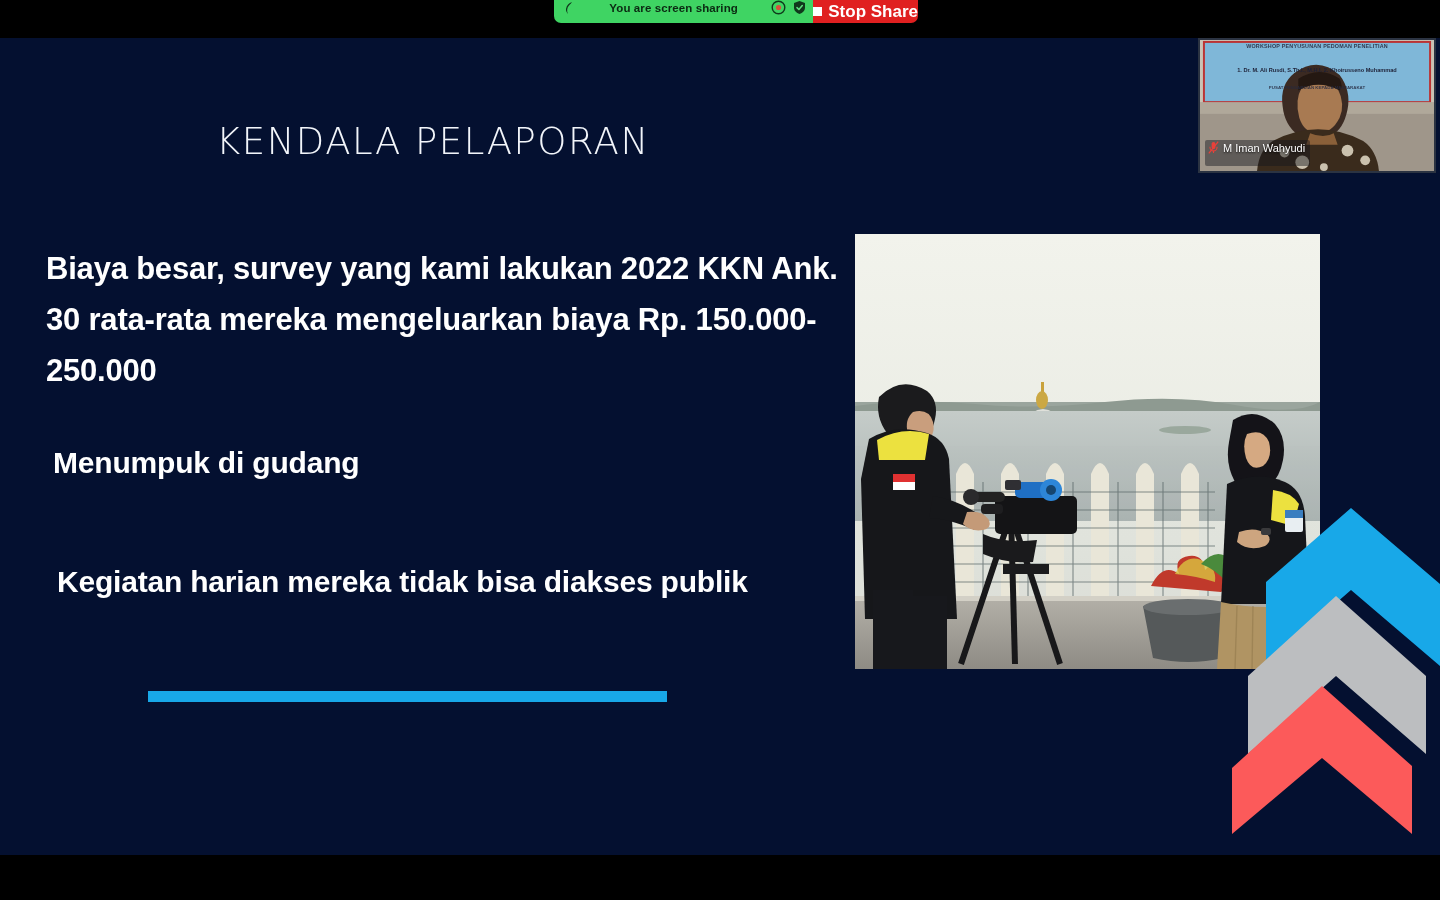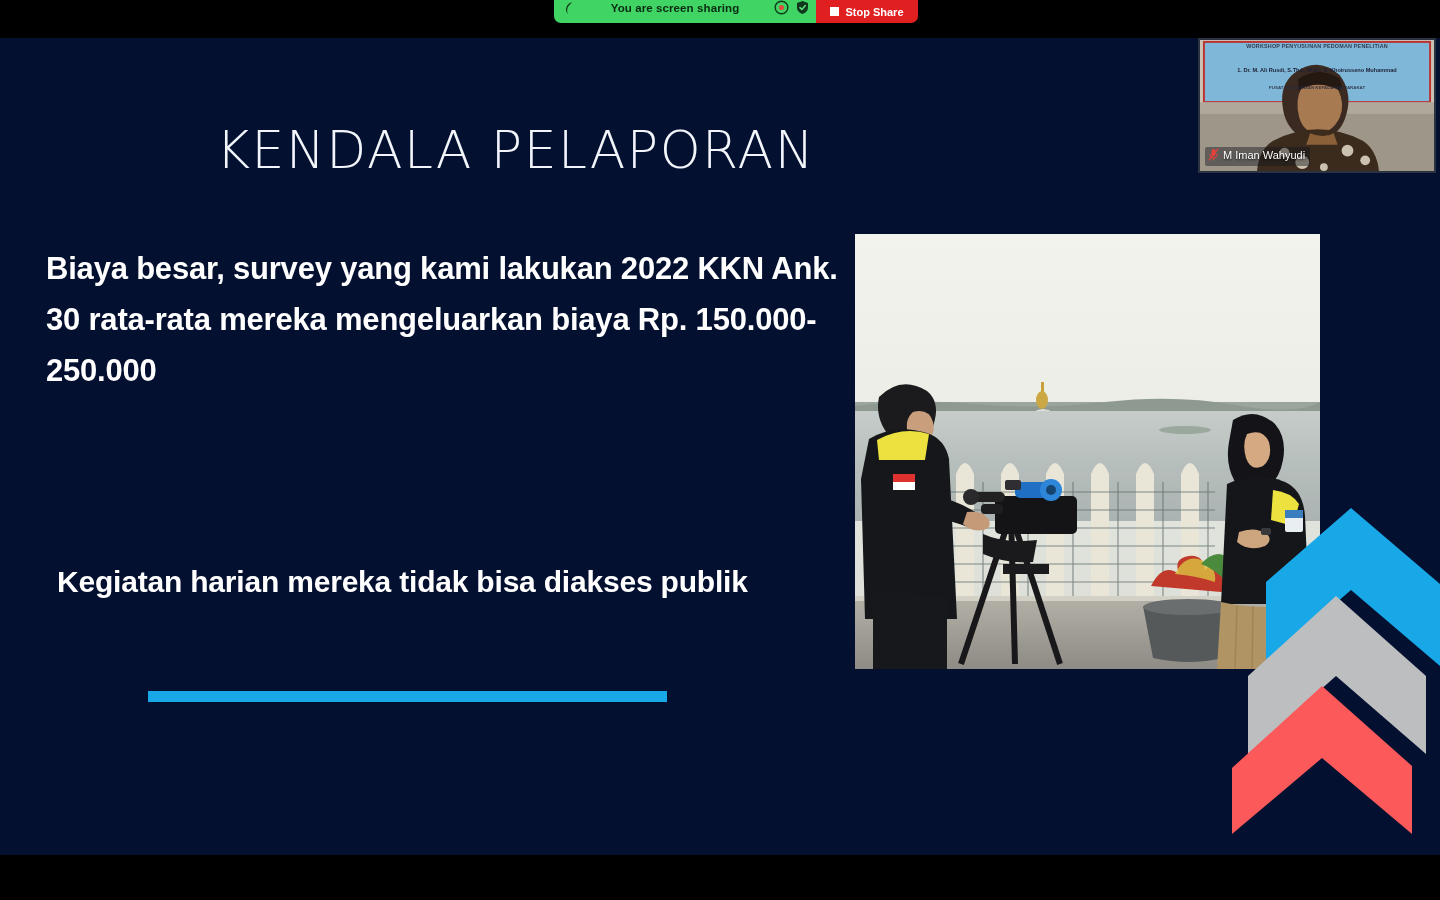--- a/index.html
+++ b/index.html
@@ -29,32 +29,32 @@
     white-space:nowrap; font-family:"Liberation Sans", sans-serif;
   }
   .share-ico{ width:15px; height:15px; flex:0 0 15px; }
   .share-ico svg{ display:block; }
   #stop-share-btn{
     flex:0 0 102px; background:#e02020; display:flex; align-items:center;
     justify-content:center; gap:6px; cursor:pointer;
   }
   #stop-square{ width:9px; height:9px; background:#fff; flex:0 0 9px; }
   #stop-share-label{
-    color:#fff; font-size:11px; font-weight:bold; white-space:nowrap;
+    color:#fff; font-size:17px; font-weight:bold; white-space:nowrap;
   }
 
   
   #slide{
     position:absolute; left:0; top:38px; width:1440px; height:817px;
     background:#041030; overflow:hidden;
   }
 
   #slide-title{
     position:absolute; left:216px; top:82px;
-    font-size:52px; font-weight:300; color:#f2f5fa;
+    font-size:37px; font-weight:300; color:#f2f5fa;
     letter-spacing:1.5px; white-space:nowrap;
     font-family:"DejaVu Sans", sans-serif;
   }
 
   .body-block{
     position:absolute; color:#ffffff; font-weight:bold;
     font-family:Liberation Sans, sans-serif;
     letter-spacing:-0.2px;
   }
   #para-1{ left:46px; top:205px; width:800px; font-size:31px; line-height:51px; }
@@ -99,21 +99,21 @@
     font-weight:bold; font-family:"Liberation Sans", sans-serif;
   }
   #webcam-banner-sub{
     position:absolute; left:10px; top:45px; right:10px;
     font-size:4.4px; line-height:6px; color:#262a40; text-align:center;
     font-weight:bold; font-family:"Liberation Sans", sans-serif; opacity:.85;
   }
   #webcam-nametag{
     position:absolute; left:5px; bottom:5px;
     display:flex; align-items:center; gap:4px;
-    padding:1px 5px 5px 3px; border-radius:2px;
+    padding:1px 5px 12px 3px; border-radius:2px;
     background:rgba(20,22,28,.45);
   }
   #mic-muted-icon{ width:11px; height:13px; flex:0 0 11px; }
   #mic-muted-icon svg{ display:block; }
   #webcam-name{
     color:#ffffff; font-size:11px; white-space:nowrap;
     font-family:"Liberation Sans", sans-serif;
     text-shadow:0 1px 2px rgba(0,0,0,.8);
   }
 
@@ -129,20 +129,21 @@
 
 <div id="stage">
 
   <div id="letterbox-top"></div>
 
   <div id="slide">
 
     <div id="slide-title">KENDALA PELAPORAN</div>
 
     <div class="body-block" id="para-1">Biaya besar, survey yang kami lakukan 2022 KKN Ank. 30 rata-rata mereka mengeluarkan biaya Rp. 150.000-250.000</div>
+    <div class="body-block" id="para-2">Menumpuk di gudang</div>
     <div class="body-block" id="para-3">Kegiatan harian mereka tidak bisa diakses publik</div>
 
     <div id="accent-bar"></div>
 
     <div id="photo">
       <svg viewBox="0 0 465 435" preserveAspectRatio="none" aria-hidden="true">
         <defs>
           <linearGradient id="sky" x1="0" y1="0" x2="0" y2="1">
             <stop offset="0%" stop-color="#f2f3ec"></stop>
             <stop offset="70%" stop-color="#e8eae2"></stop>

